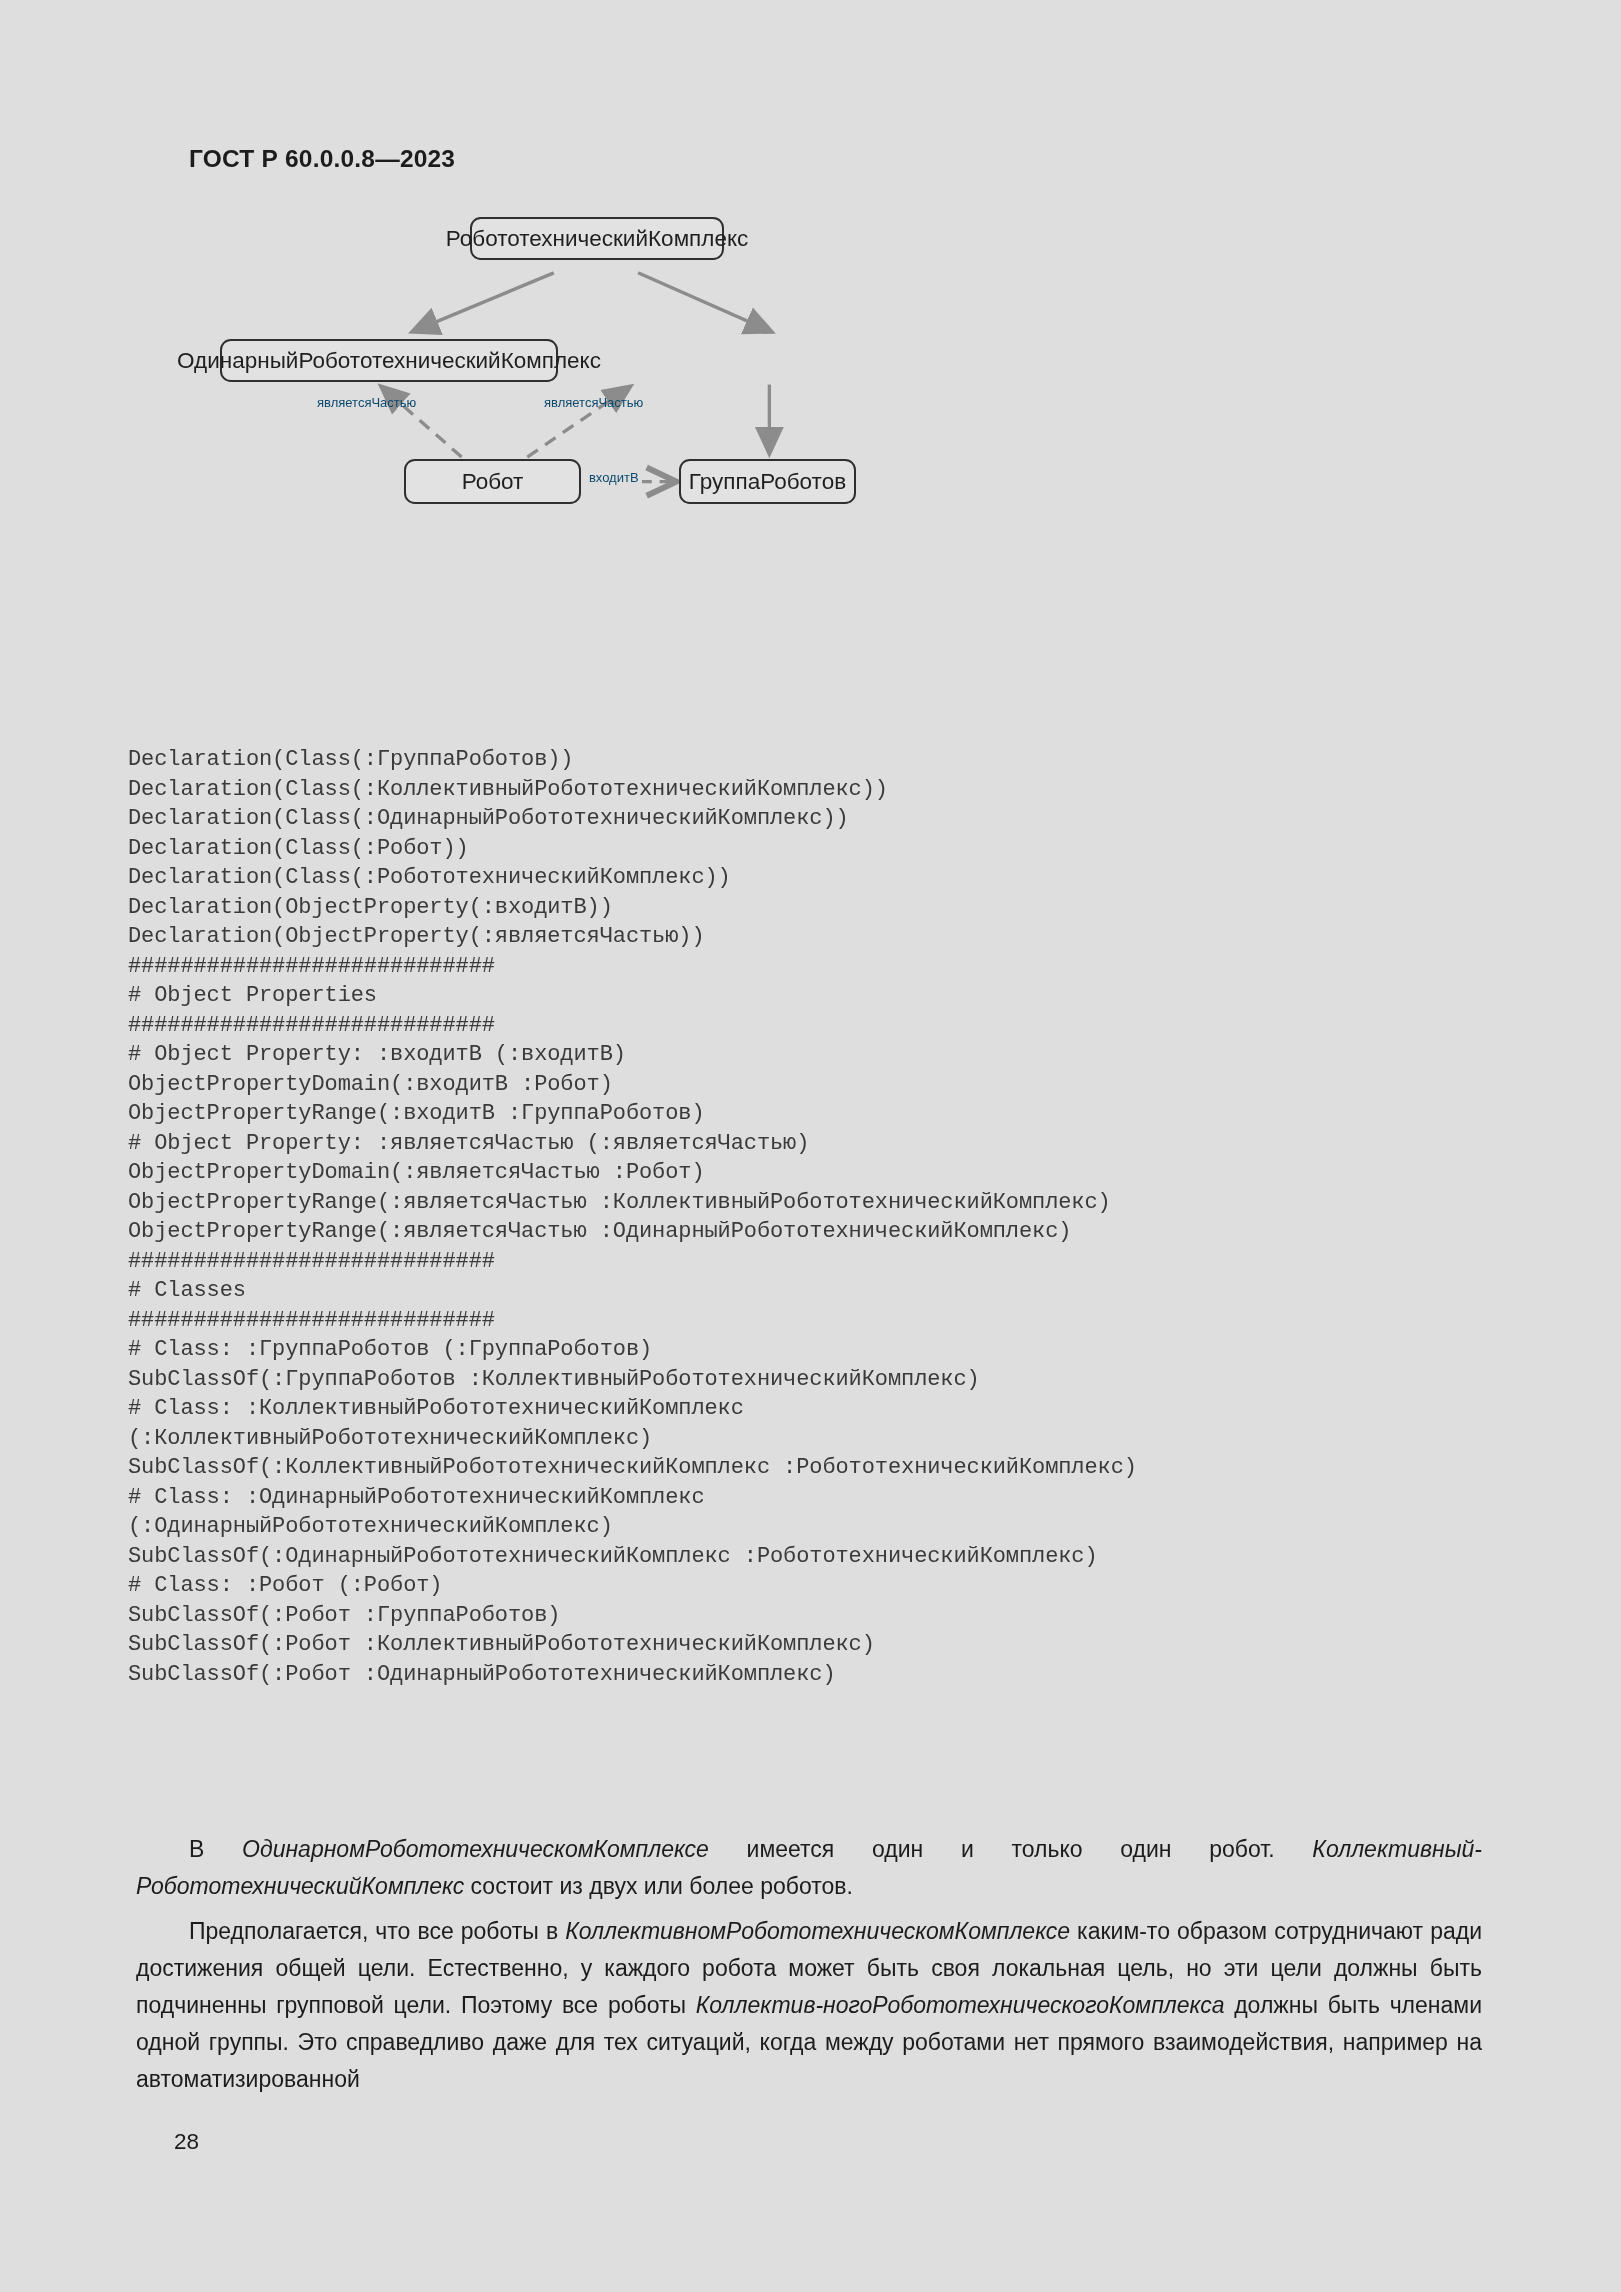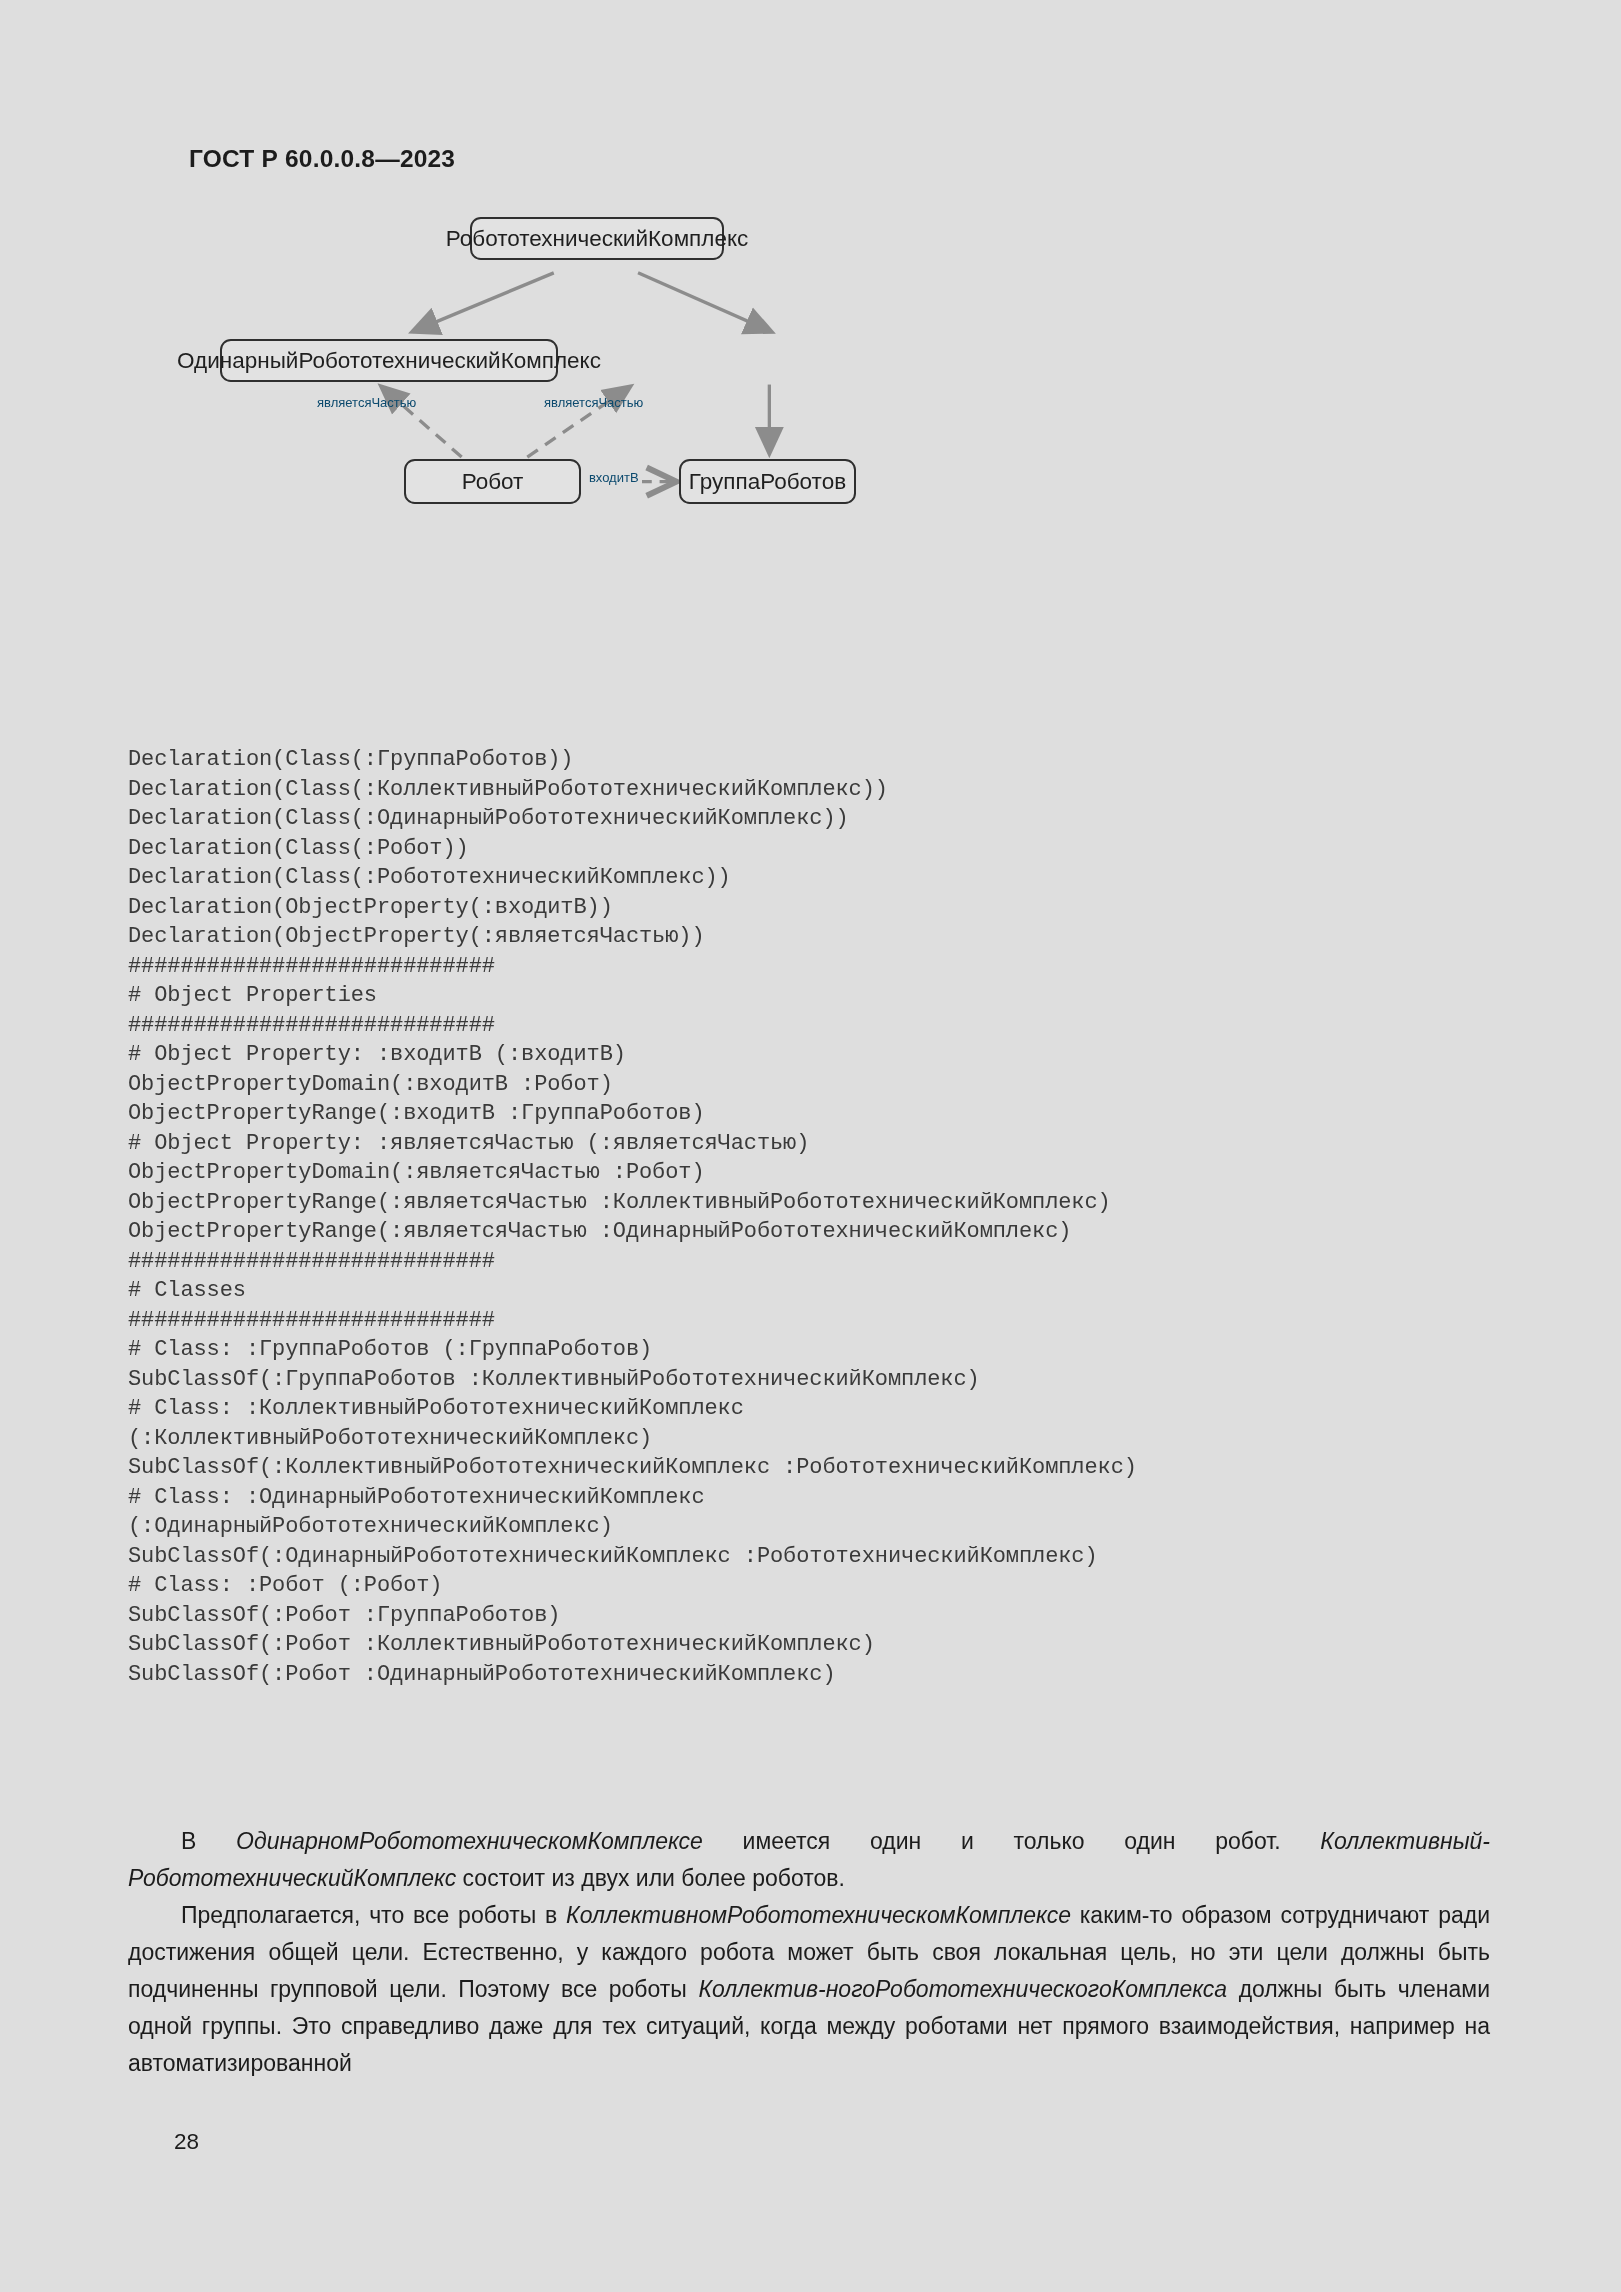--- a/index.html
+++ b/index.html
@@ -117,21 +117,21 @@
   .body-text {
     position: absolute;
     left: 128px;
     top: 1823px;
     width: 1362px;
     font-size: 23px;
     line-height: 37px;
     text-align: justify;
     color: #1c1c1c;
   }
-  .body-text p { margin: 0; }
+  .body-text p { margin: 8px; }
   .body-text p.indent { text-indent: 53px; }
   .body-text i { font-style: italic; }
 
   
   .page-number {
     position: absolute;
     left: 174px;
     top: 2129px;
     font-size: 22.5px;
     color: #1c1c1c;

